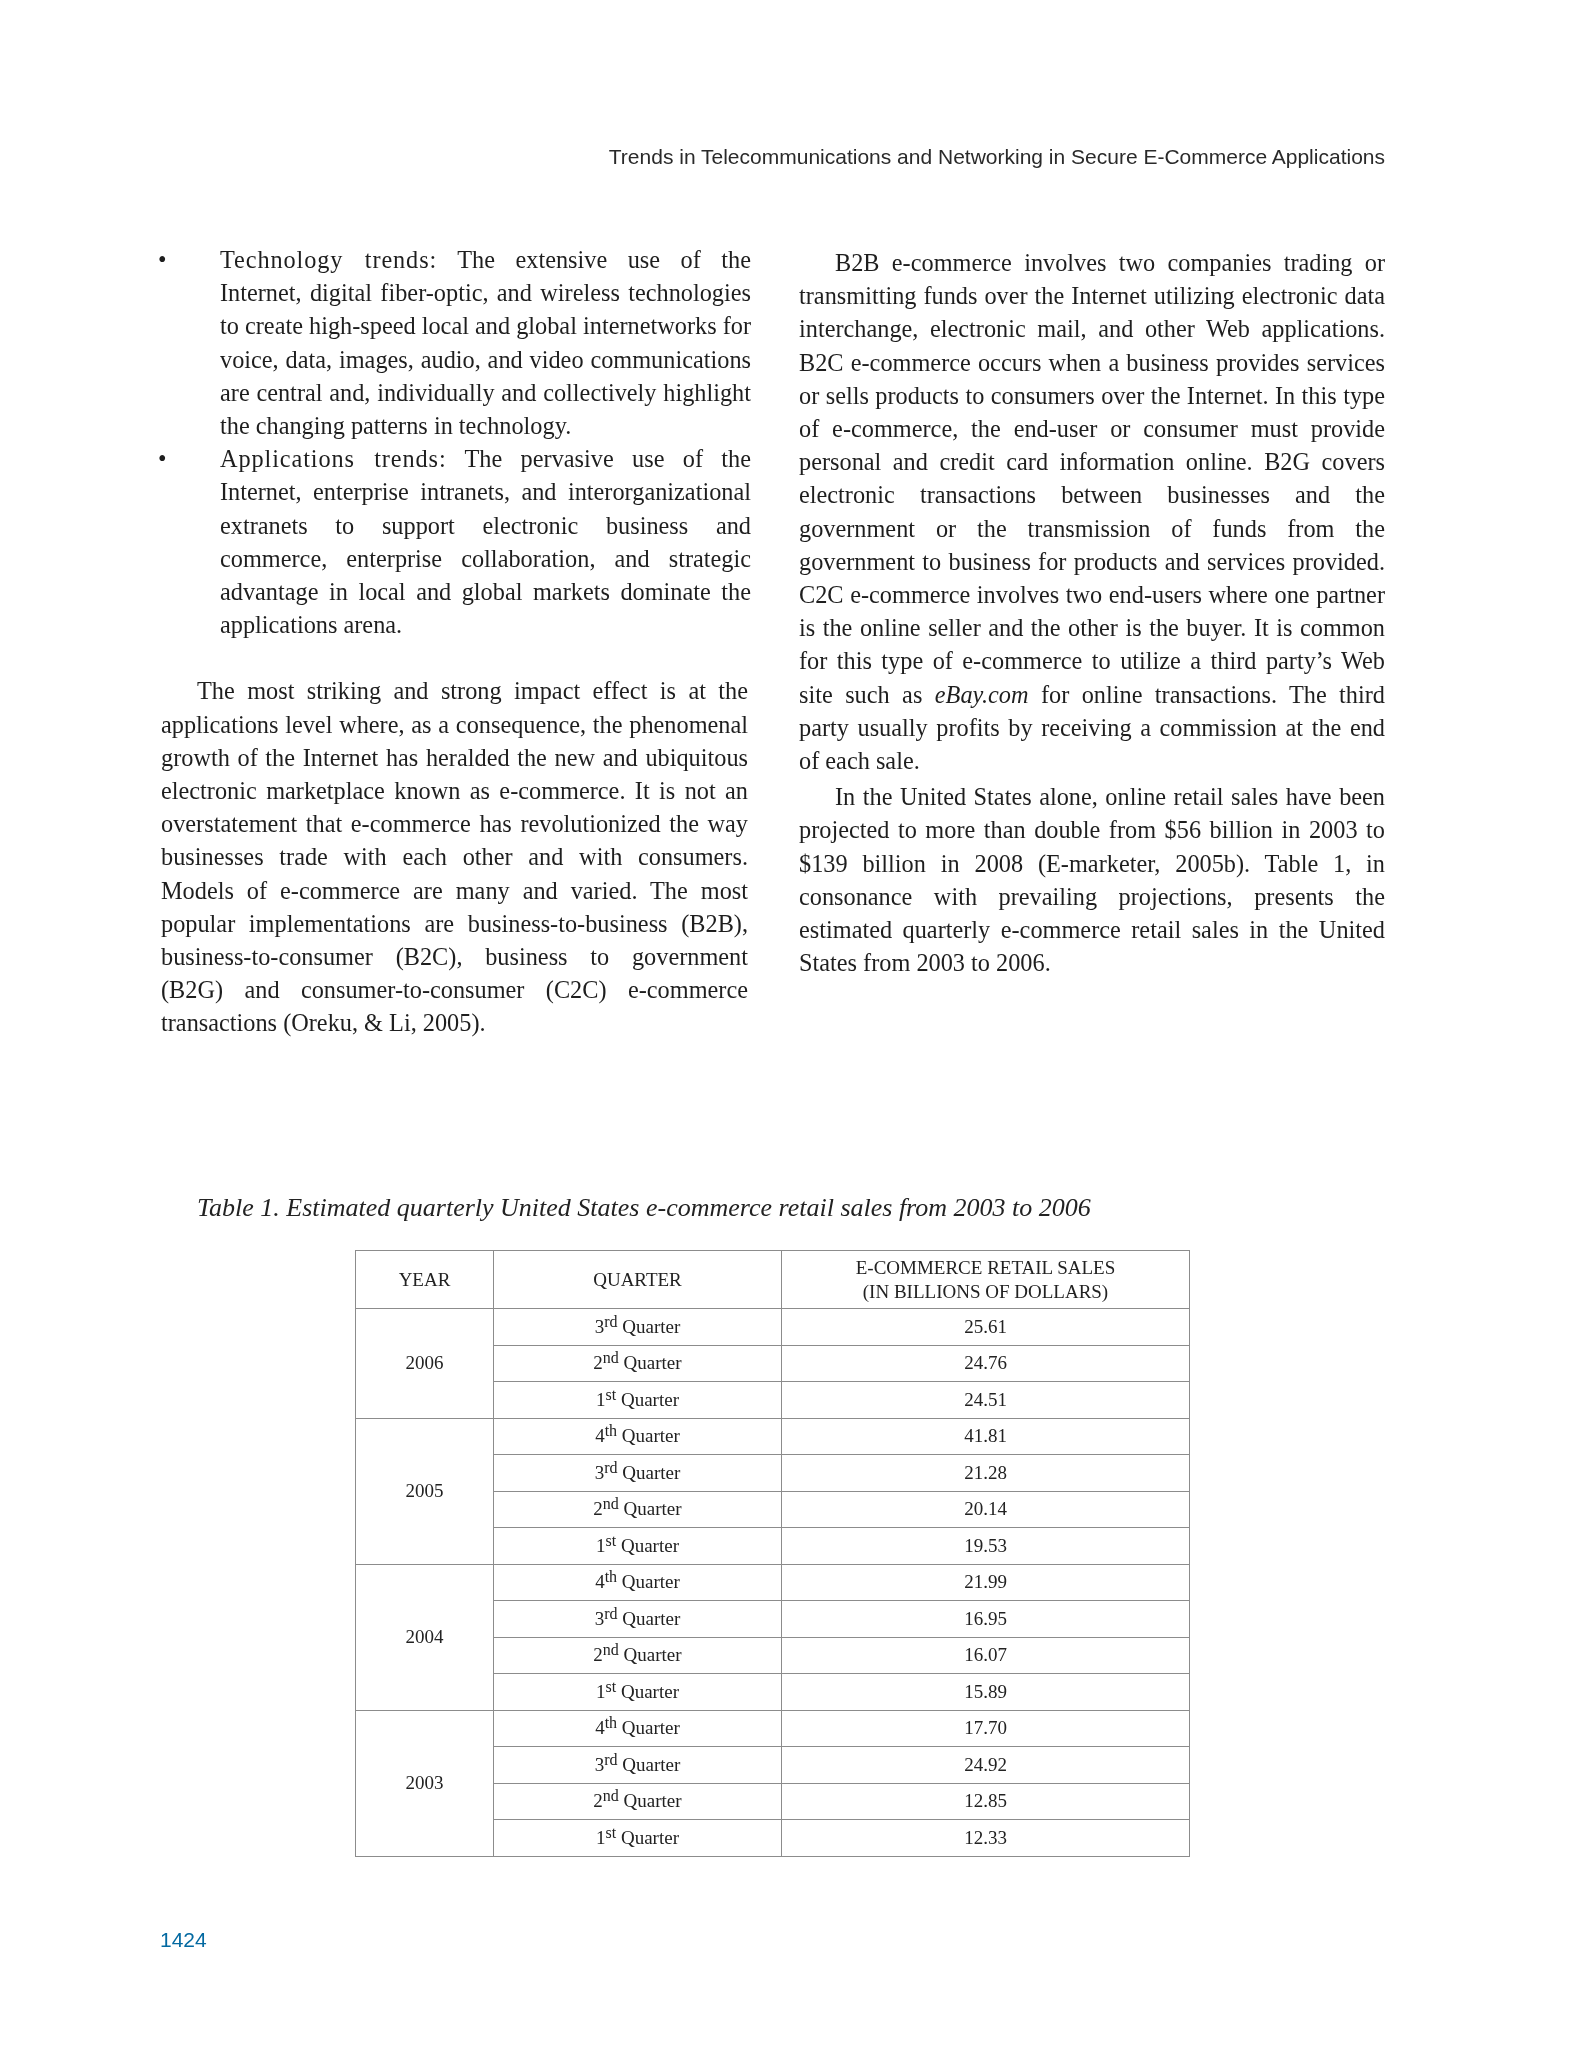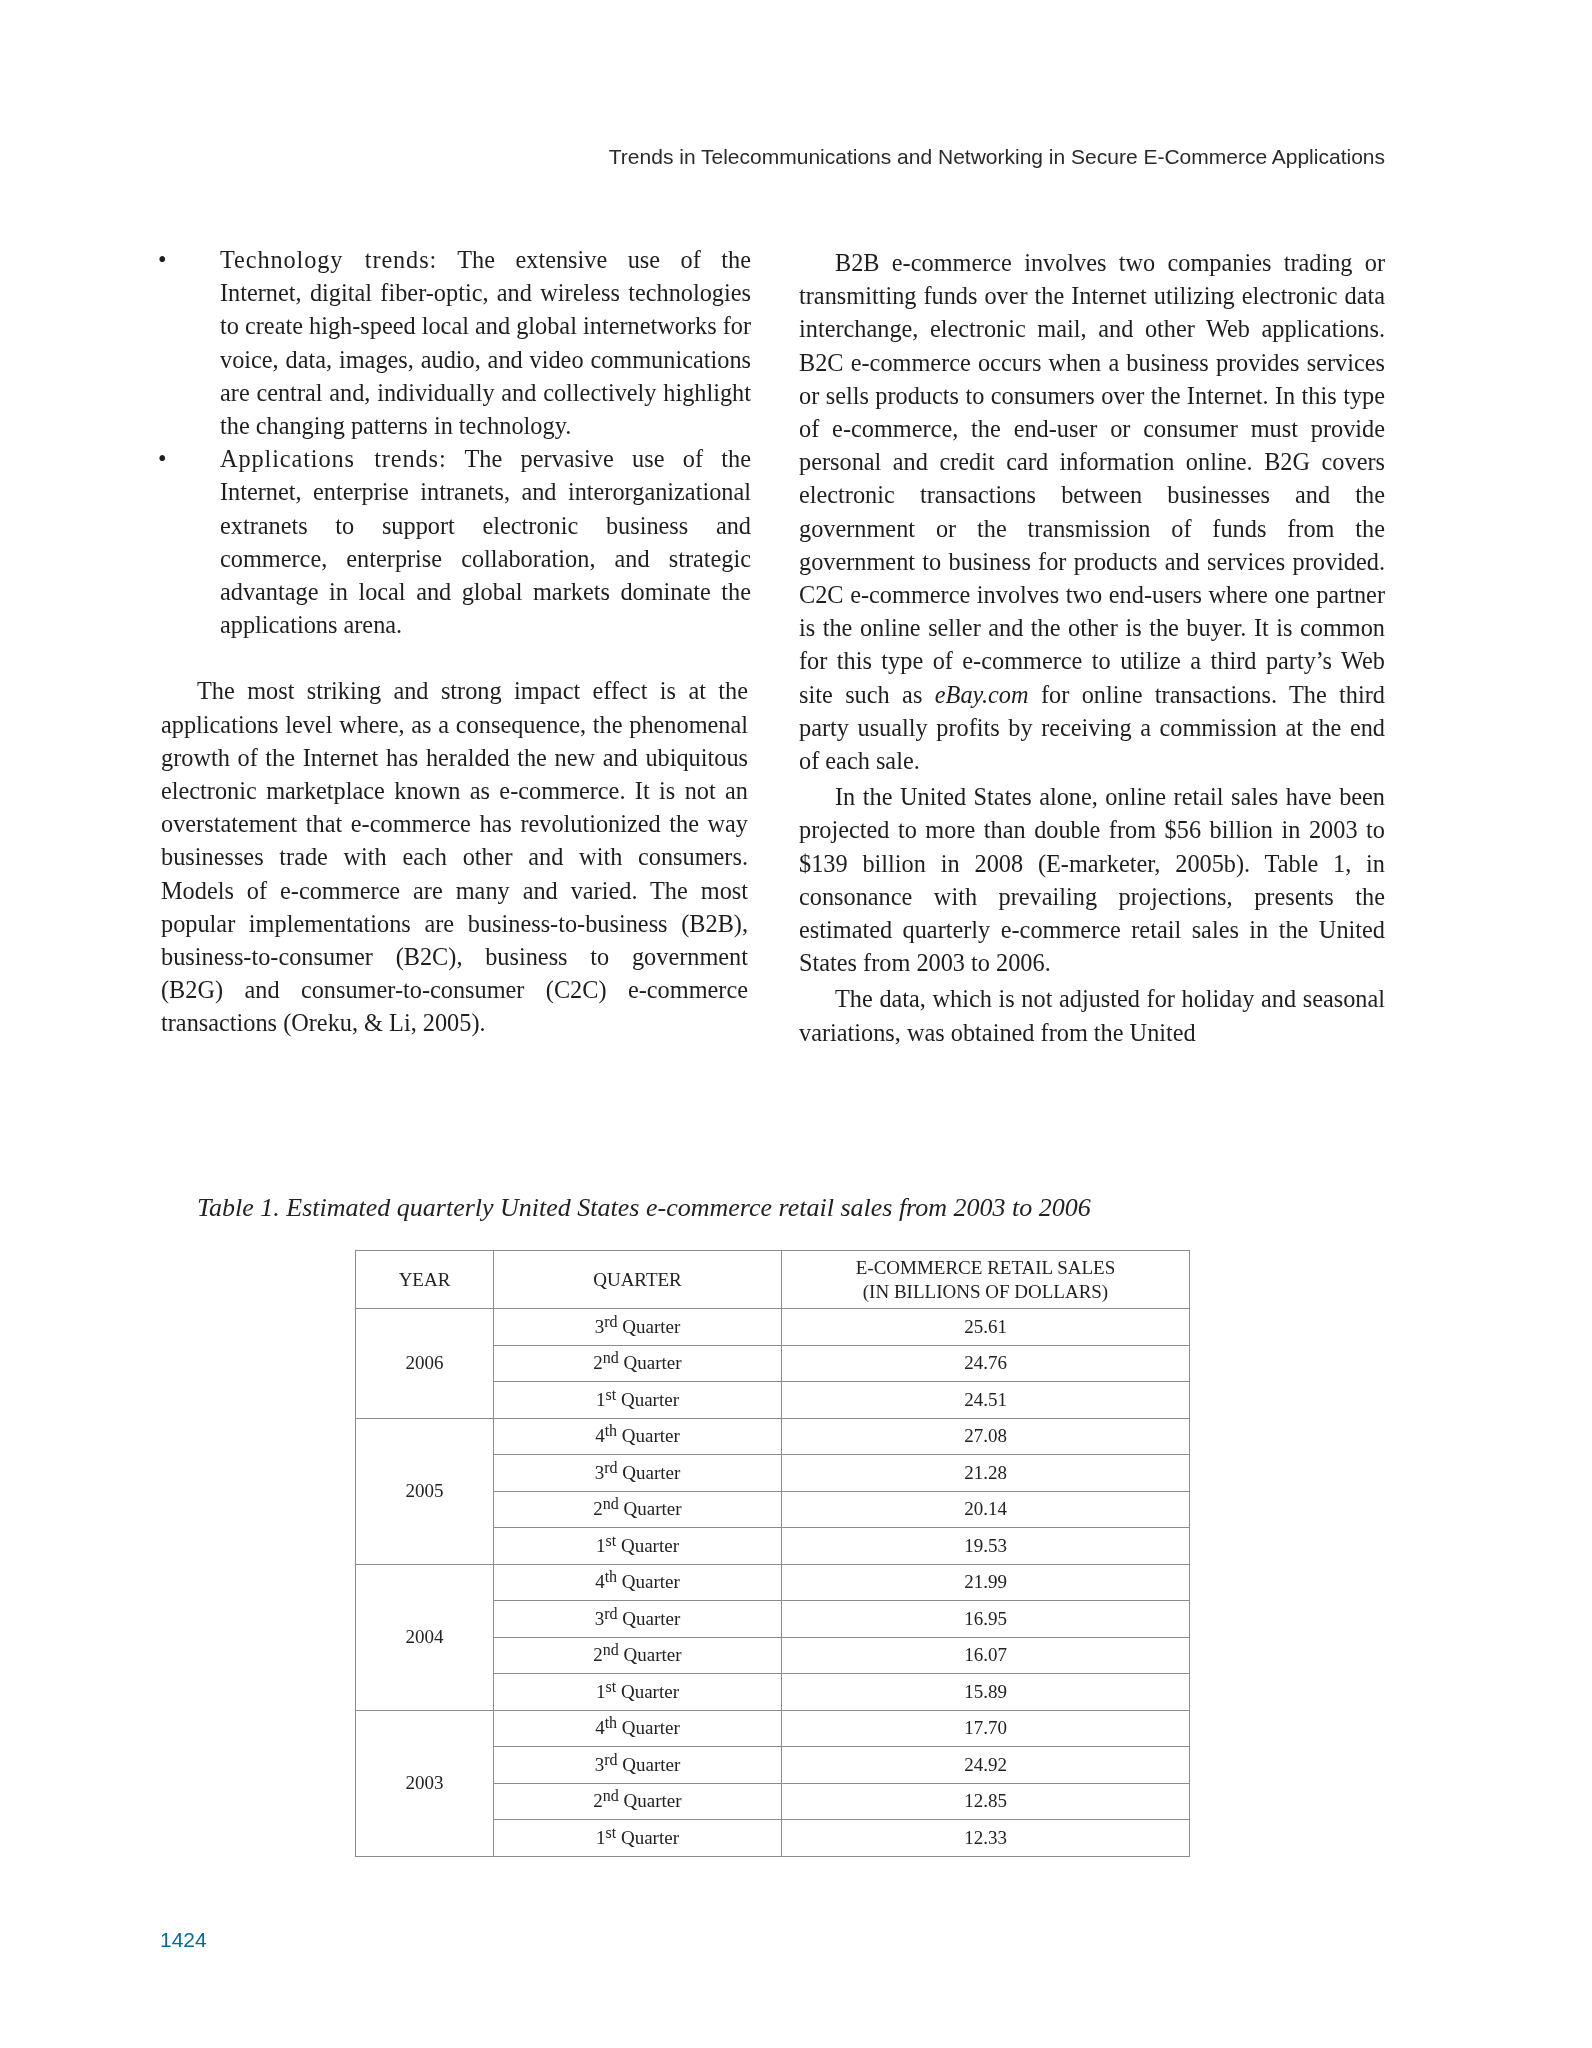--- a/index.html
+++ b/index.html
@@ -61,21 +61,20 @@
       <span class="trend-term">Applications trends:</span>
       <span>The pervasive use of the Internet, enterprise intranets, and interorganiza­tional extranets to support electronic business and commerce, enterprise collaboration, and strategic advantage in local and global markets dominate the applications arena.</span>
     </li>
   </ul>
   <p class="para-gap indent">The most striking and strong impact effect is at the applications level where, as a consequence, the phenomenal growth of the Internet has heralded the new and ubiquitous electronic marketplace known as e-commerce. It is not an overstatement that e-commerce has revolutionized the way businesses trade with each other and with consumers. Models of e-commerce are many and varied. The most popular implementations are business-to-business (B2B), business-to-consumer (B2C), business to government (B2G) and consumer-to-consumer (C2C) e-commerce transactions (Oreku, &amp; Li, 2005).</p>
 </div>
 
 <div class="col col-right">
   <p class="indent"><span>B2B e-commerce involves two companies trading or transmitting funds over the Internet utilizing electronic data interchange, electronic mail, and other Web ap­plications. B2C e-commerce occurs when a business provides services or sells products to consumers over the Internet. In this type of e-commerce, the end-user or consumer must provide personal and credit card information online. B2G covers electronic transac­tions between businesses and the government or the transmission of funds from the government to business for products and services provided. C2C e-commerce involves two end-users where one partner is the online seller and the other is the buyer. It is common for this type of e-commerce to utilize a third party’s Web site such as</span> <i>eBay.com</i> <span>for online transactions. The third party usually profits by receiving a commission at the end of each sale.</span></p>
   <p class="indent">In the United States alone, online retail sales have been projected to more than double from $56 billion in 2003 to $139 billion in 2008 (E-marketer, 2005b). Table 1, in consonance with prevailing projections, presents the estimated quarterly e-commerce retail sales in the United States from 2003 to 2006.</p>
-  <p class="indent">The data, which is not adjusted for holiday and seasonal variations, was obtained from the United</p>
 </div>
 
 <div class="caption">Table 1. Estimated quarterly United States e-commerce retail sales from 2003 to 2006</div>
 
 <table class="data">
   <thead>
     <tr>
       <th class="col-year">YEAR</th>
       <th class="col-quarter">QUARTER</th>
       <th>
@@ -94,21 +93,21 @@
         <td><span>2</span><sup>nd</sup> <span>Quarter</span></td>
         <td>24.76</td>
       </tr>
       <tr>
         <td><span>1</span><sup>st</sup> <span>Quarter</span></td>
         <td>24.51</td>
       </tr>
       <tr>
         <td rowspan="4">2005</td>
         <td><span>4</span><sup>th</sup> <span>Quarter</span></td>
-        <td>27.08</td>
+        <td>41.81</td>
       </tr>
       <tr>
         <td><span>3</span><sup>rd</sup> <span>Quarter</span></td>
         <td>21.28</td>
       </tr>
       <tr>
         <td><span>2</span><sup>nd</sup> <span>Quarter</span></td>
         <td>20.14</td>
       </tr>
       <tr>

